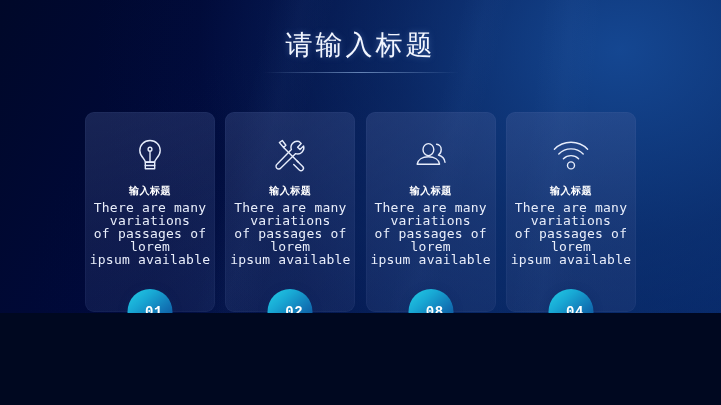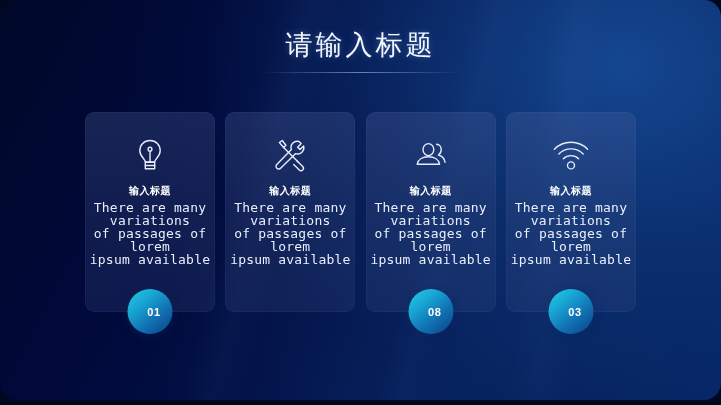--- a/index.html
+++ b/index.html
@@ -3,28 +3,27 @@
 <meta charset="utf-8">
 <style>
   html, body {
     margin: 0;
     padding: 0;
     background: #000820;
   }
   #slide {
     position: relative;
     width: 721px;
-    height: 400px;
+    height: 313px;
     overflow: hidden;
     font-family: "Liberation Sans", sans-serif;
     background:
       radial-gradient(ellipse 640px 520px at 86% 16%, rgba(22,74,150,0.92) 0%, rgba(16,56,122,0.55) 36%, rgba(8,30,80,0.12) 66%, rgba(0,0,0,0) 82%),
       radial-gradient(ellipse 420px 300px at 62% 95%, rgba(10,40,104,0.55) 0%, rgba(4,18,62,0.10) 70%, rgba(0,0,0,0) 100%),
       linear-gradient(118deg, #000829 0%, #00093a 28%, #021045 52%, #04215c 74%, #062a6e 100%);
-    border-radius: 17px;
   }
   
   #slide .streaks {
     position: absolute;
     inset: 0;
     background:
       linear-gradient(104deg, rgba(255,255,255,0) 34%, rgba(120,170,255,0.030) 38%, rgba(255,255,255,0) 42%),
       linear-gradient(104deg, rgba(255,255,255,0) 58%, rgba(120,170,255,0.022) 61%, rgba(255,255,255,0) 64%),
       linear-gradient(96deg, rgba(255,255,255,0) 72%, rgba(130,180,255,0.028) 76%, rgba(255,255,255,0) 80%);
     pointer-events: none;
@@ -117,22 +116,22 @@
     width: 45px;
     height: 45px;
     border-radius: 50%;
     background: linear-gradient(140deg, #23cfe6 0%, #18a8d4 30%, #1173b4 62%, #0b3f86 100%);
     box-shadow: 0 2px 10px rgba(10,40,100,0.45);
     display: flex;
     align-items: center;
     justify-content: center;
   }
   .card-badge span {
-    font-family: Liberation Sans, sans-serif;
-    font-size: 11px;
+    font-family: Liberation Mono, monospace;
+    font-size: 14px;
     font-weight: 700;
     color: #ffffff;
     letter-spacing: 0.6px;
     margin-left: 8px;
   }
 </style>
 </head>
 <body>
 
 <div id="slide">
@@ -178,20 +177,23 @@
           <path d="M27.1 25.0l5.6 5.6a2.4 2.4 0 0 1-3.4 3.4l-5.6-5.6"></path>
         </svg>
       </div>
       <div class="card-body">
         <div class="card-heading">输入标题</div>
         <div class="card-text">There are many
 variations
 of passages of lorem
 ipsum available</div>
       </div>
+      <div class="card-badge">
+        <span>02</span>
+      </div>
     </div>
 
     <div class="card">
       <div class="card-icon">
         <svg width="40" height="34" viewBox="0 0 40 34" fill="none" stroke="#e6ecfb" stroke-width="1.4" stroke-linecap="round" stroke-linejoin="round">
 
           <path d="M25.6 5.2a5.1 5.1 0 0 1 4.6 5.2c0 2.4-1.2 4.6-2.8 5.6 3.4 1.1 6.2 3.3 6.6 7.2"></path>
 
           <ellipse cx="17.4" cy="10.6" rx="5.4" ry="6.0"></ellipse>
 
@@ -220,18 +222,18 @@
         </svg>
       </div>
       <div class="card-body">
         <div class="card-heading">输入标题</div>
         <div class="card-text">There are many
 variations
 of passages of lorem
 ipsum available</div>
       </div>
       <div class="card-badge">
-        <span>03</span>
+        <span>04</span>
       </div>
     </div>
 
   </div>
 </div>
 
 </body></html>

